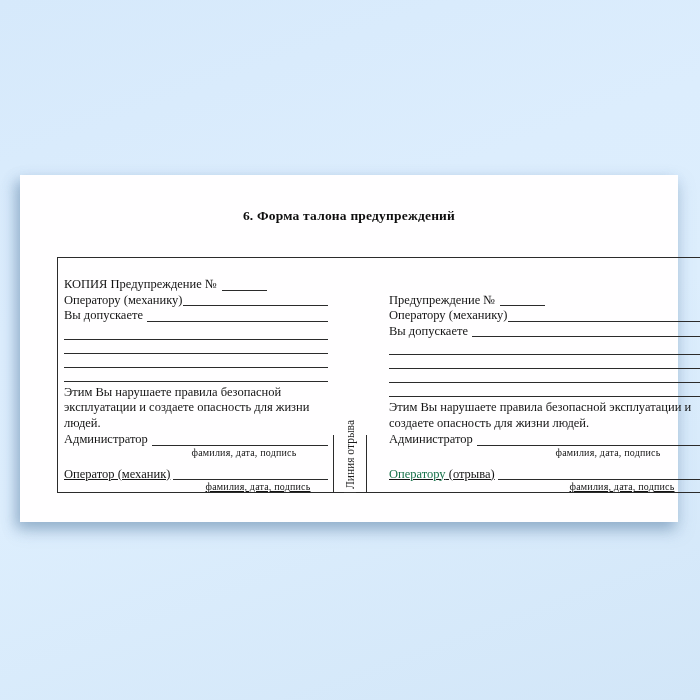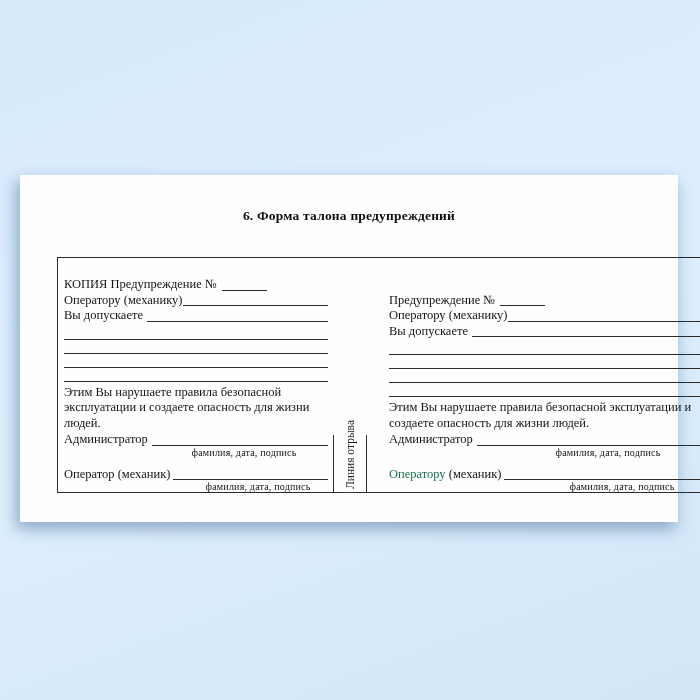--- a/index.html
+++ b/index.html
@@ -25,21 +25,21 @@
   }
   .cell { width:275px; padding:2px 5px 0 6px; font-size:12.5px; line-height:15.5px; }
   .cell.right { width:auto; flex:1;margin-left:16px; }
   .row { display:flex; align-items:flex-end; white-space:nowrap; }
   .fill { flex:1; border-bottom:1px solid #2b2b2b; height:12px; margin-bottom:2px; }
   .shortline { width:45px; border-bottom:1px solid #2b2b2b; height:12px; margin-bottom:2px; margin-left:5px; }
   .bline { height:14px; border-bottom:1px solid #2b2b2b; }
   .bline.first { margin-top:2px; }
   .warning { margin-top:3px; white-space:normal; }
   .sigblock { margin-top:1px; }
-  .sigblock.op { margin-top:9px; }
+  .sigblock.op { margin-top:9px;text-decoration:underline; }
   .caprow { display:flex; font-size:10px; line-height:10px; color:#141414; }
   .caprow .spacer-admin { width:96px; }
   .caprow .spacer-oper { width:124px; }
   .caprow .cap { flex:1; text-align:center; letter-spacing:.2px; }
   .divider {
     width:34px; border-left:1px solid #2b2b2b; border-right:1px solid #2b2b2b;
     position:relative; display:flex; align-items:center; justify-content:center;
   }
   .divider::before {
     content:""; position:absolute; left:50%; top:0; bottom:0;
@@ -130,21 +130,21 @@
           <span class="fill" style="margin-left:4px;"></span>
         </div>
         <div class="caprow">
           <span class="spacer-admin"></span>
           <span class="cap">фамилия, дата, подпись</span>
         </div>
       </div>
       <div class="sigblock op">
         <div class="row">
           <span class="green">Оператору</span>
-          <span style="white-space:pre;"> (механик)</span>
+          <span style="white-space:pre;"> (отрыва)</span>
           <span class="fill" style="margin-left:3px;"></span>
         </div>
         <div class="caprow">
           <span class="spacer-oper"></span>
           <span class="cap">фамилия, дата, подпись</span>
         </div>
       </div>
     </div>
 
   </div>

